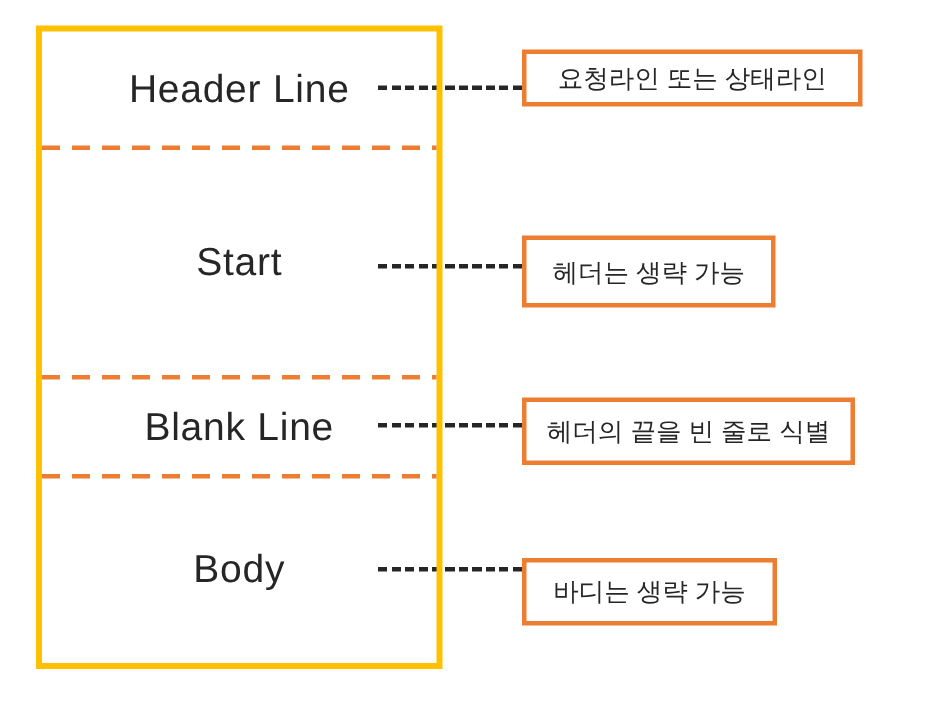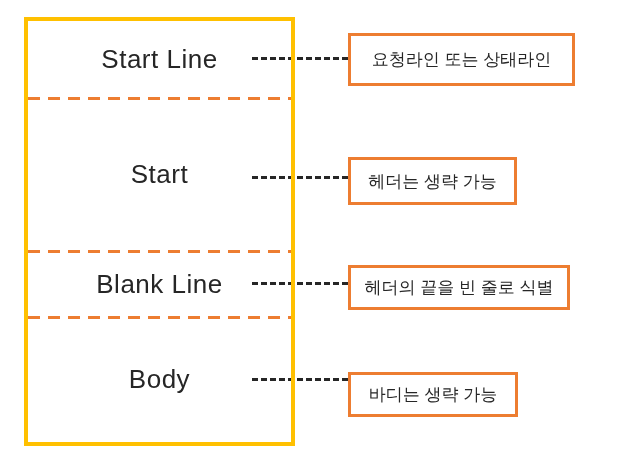--- a/index.html
+++ b/index.html
@@ -85,33 +85,33 @@
     display: flex;
     align-items: center;
     justify-content: center;
     z-index: 3;
   }
   .callout-text {
     font-size: 17px;
     color: var(--text, #262626);
     white-space: nowrap;
   }
-  .call-1 { top: 33px;  width: 227px; height: 53px; }
+  .call-1 { top: 33px;  width: 227px; height: 38px; }
   .call-2 { top: 157px; width: 169px; height: 48px; }
   .call-3 { top: 265px; width: 222px; height: 45px; }
   .call-4 { top: 360px; width: 170px; height: 45px; margin-top: 12px; }
 </style>
 </head>
 <body>
 
 <div class="canvas">
 
   <div class="structure-box">
     <div class="section sec-1">
-      <span class="section-label">Start Line</span>
+      <span class="section-label">Header Line</span>
     </div>
     <div class="divider div-1"></div>
     <div class="section sec-2">
       <span class="section-label">Start</span>
     </div>
     <div class="divider div-2"></div>
     <div class="section sec-3">
       <span class="section-label">Blank Line</span>
     </div>
     <div class="divider div-3"></div>

